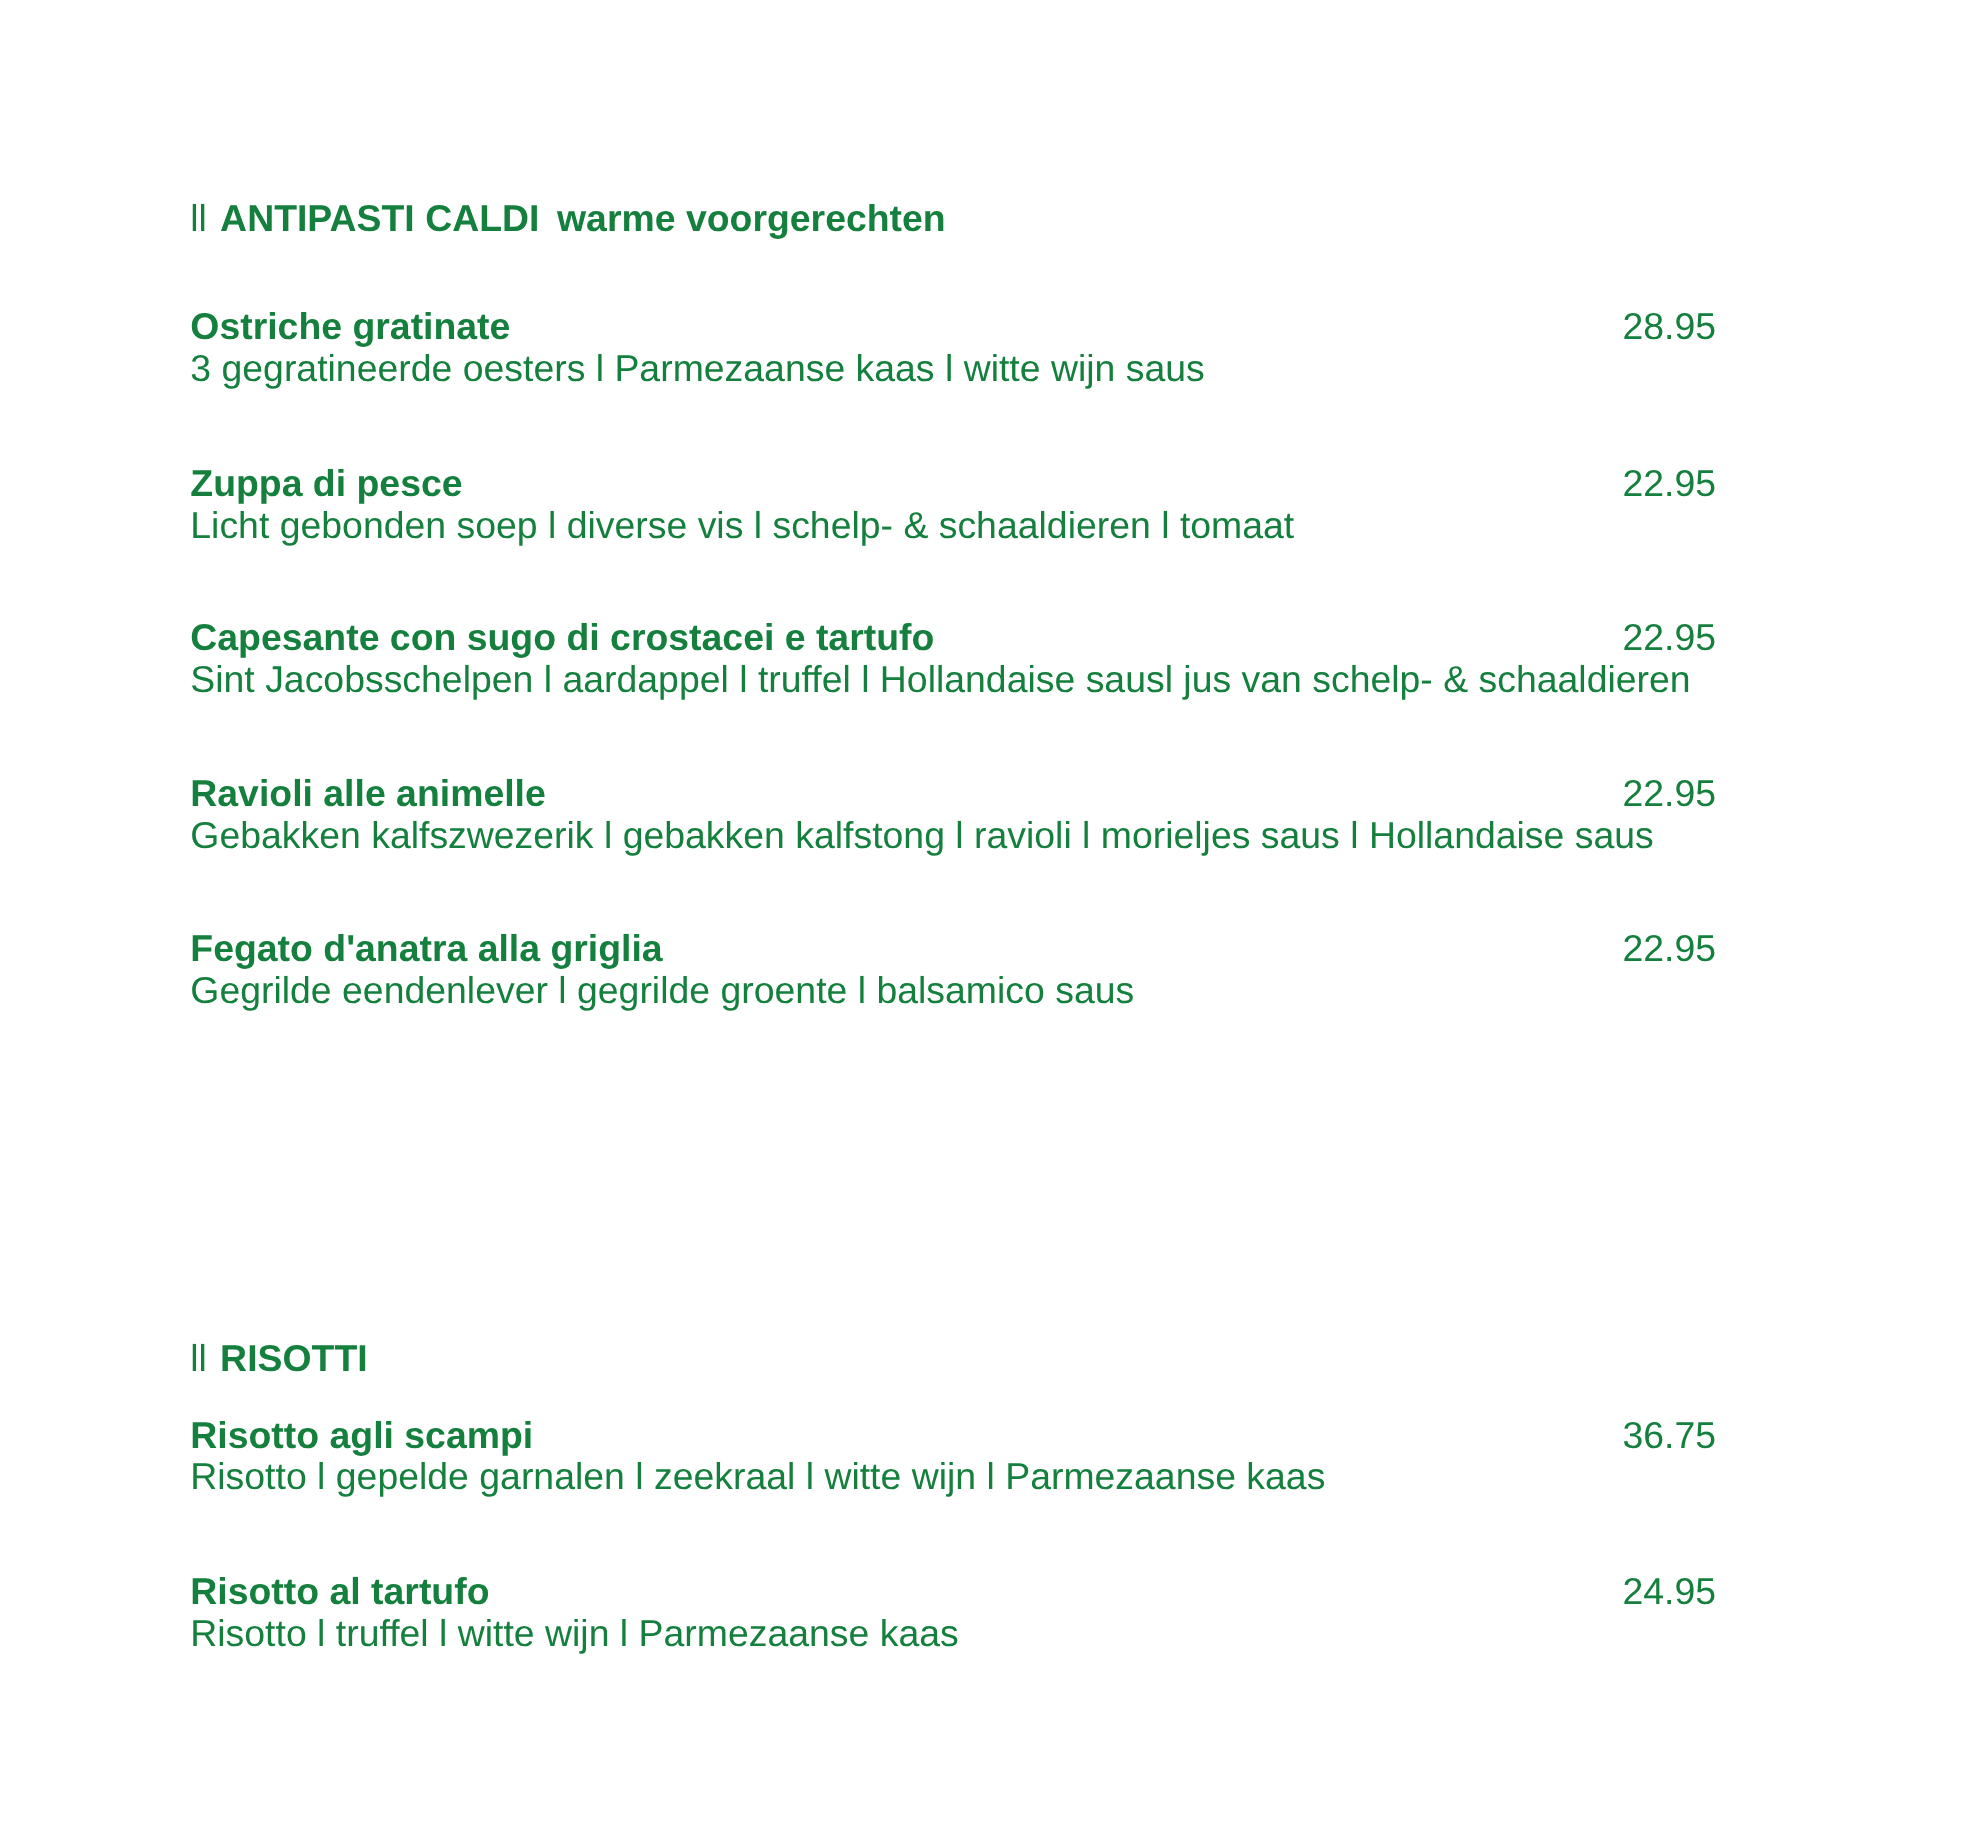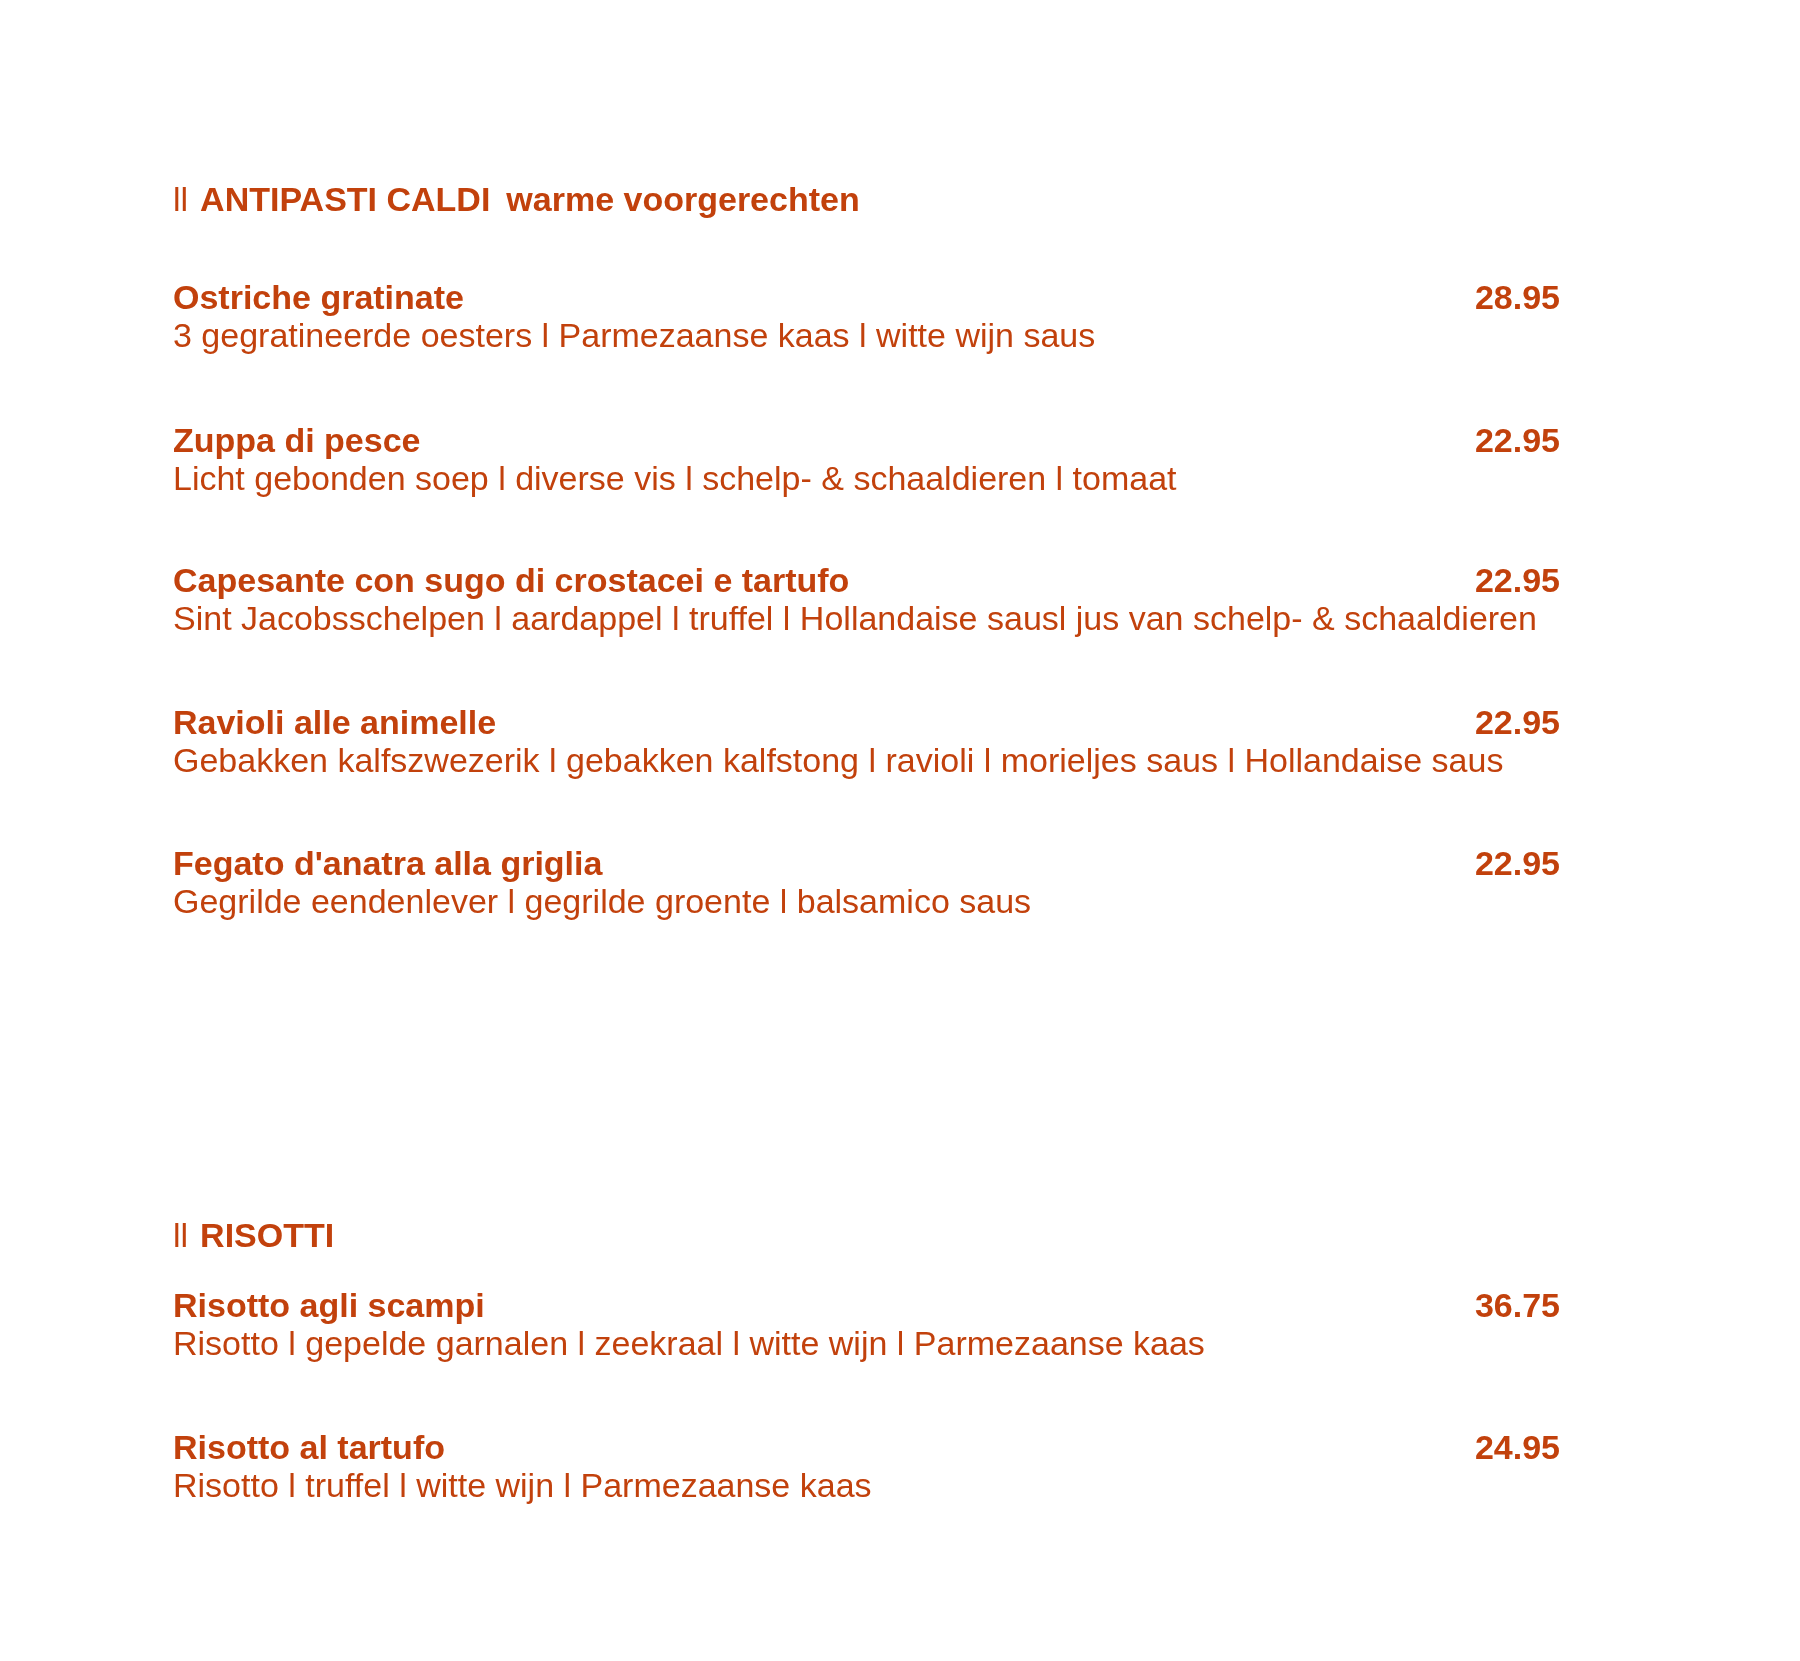--- a/index.html
+++ b/index.html
@@ -5,21 +5,21 @@
   html, body {
     margin: 0;
     padding: 0;
     background: #ffffff;
   }
   .page {
     position: relative;
     width: 1800px;
     height: 1661px;
     background: #ffffff;
-    color: #c2410c;
+    color: #15803d;
     font-family: "Liberation Sans", sans-serif;
     font-size: 34px;
     line-height: 38px;
     overflow: hidden;
   }
   .content {
     position: absolute;
     left: 173px;
     right: 240px;
     top: 0;
@@ -50,21 +50,21 @@
   .item-row {
     display: flex;
     justify-content: space-between;
     align-items: flex-start;
   }
   .item-name {
     font-weight: 700;
     white-space: nowrap;
   }
   .item-price {
-    font-weight: 700;
+    font-weight: 400;
     white-space: nowrap;
     margin-left: 20px;
   }
   .item-desc {
     font-weight: 400;
     white-space: nowrap;
   }
 </style>
 </head>
 <body>

